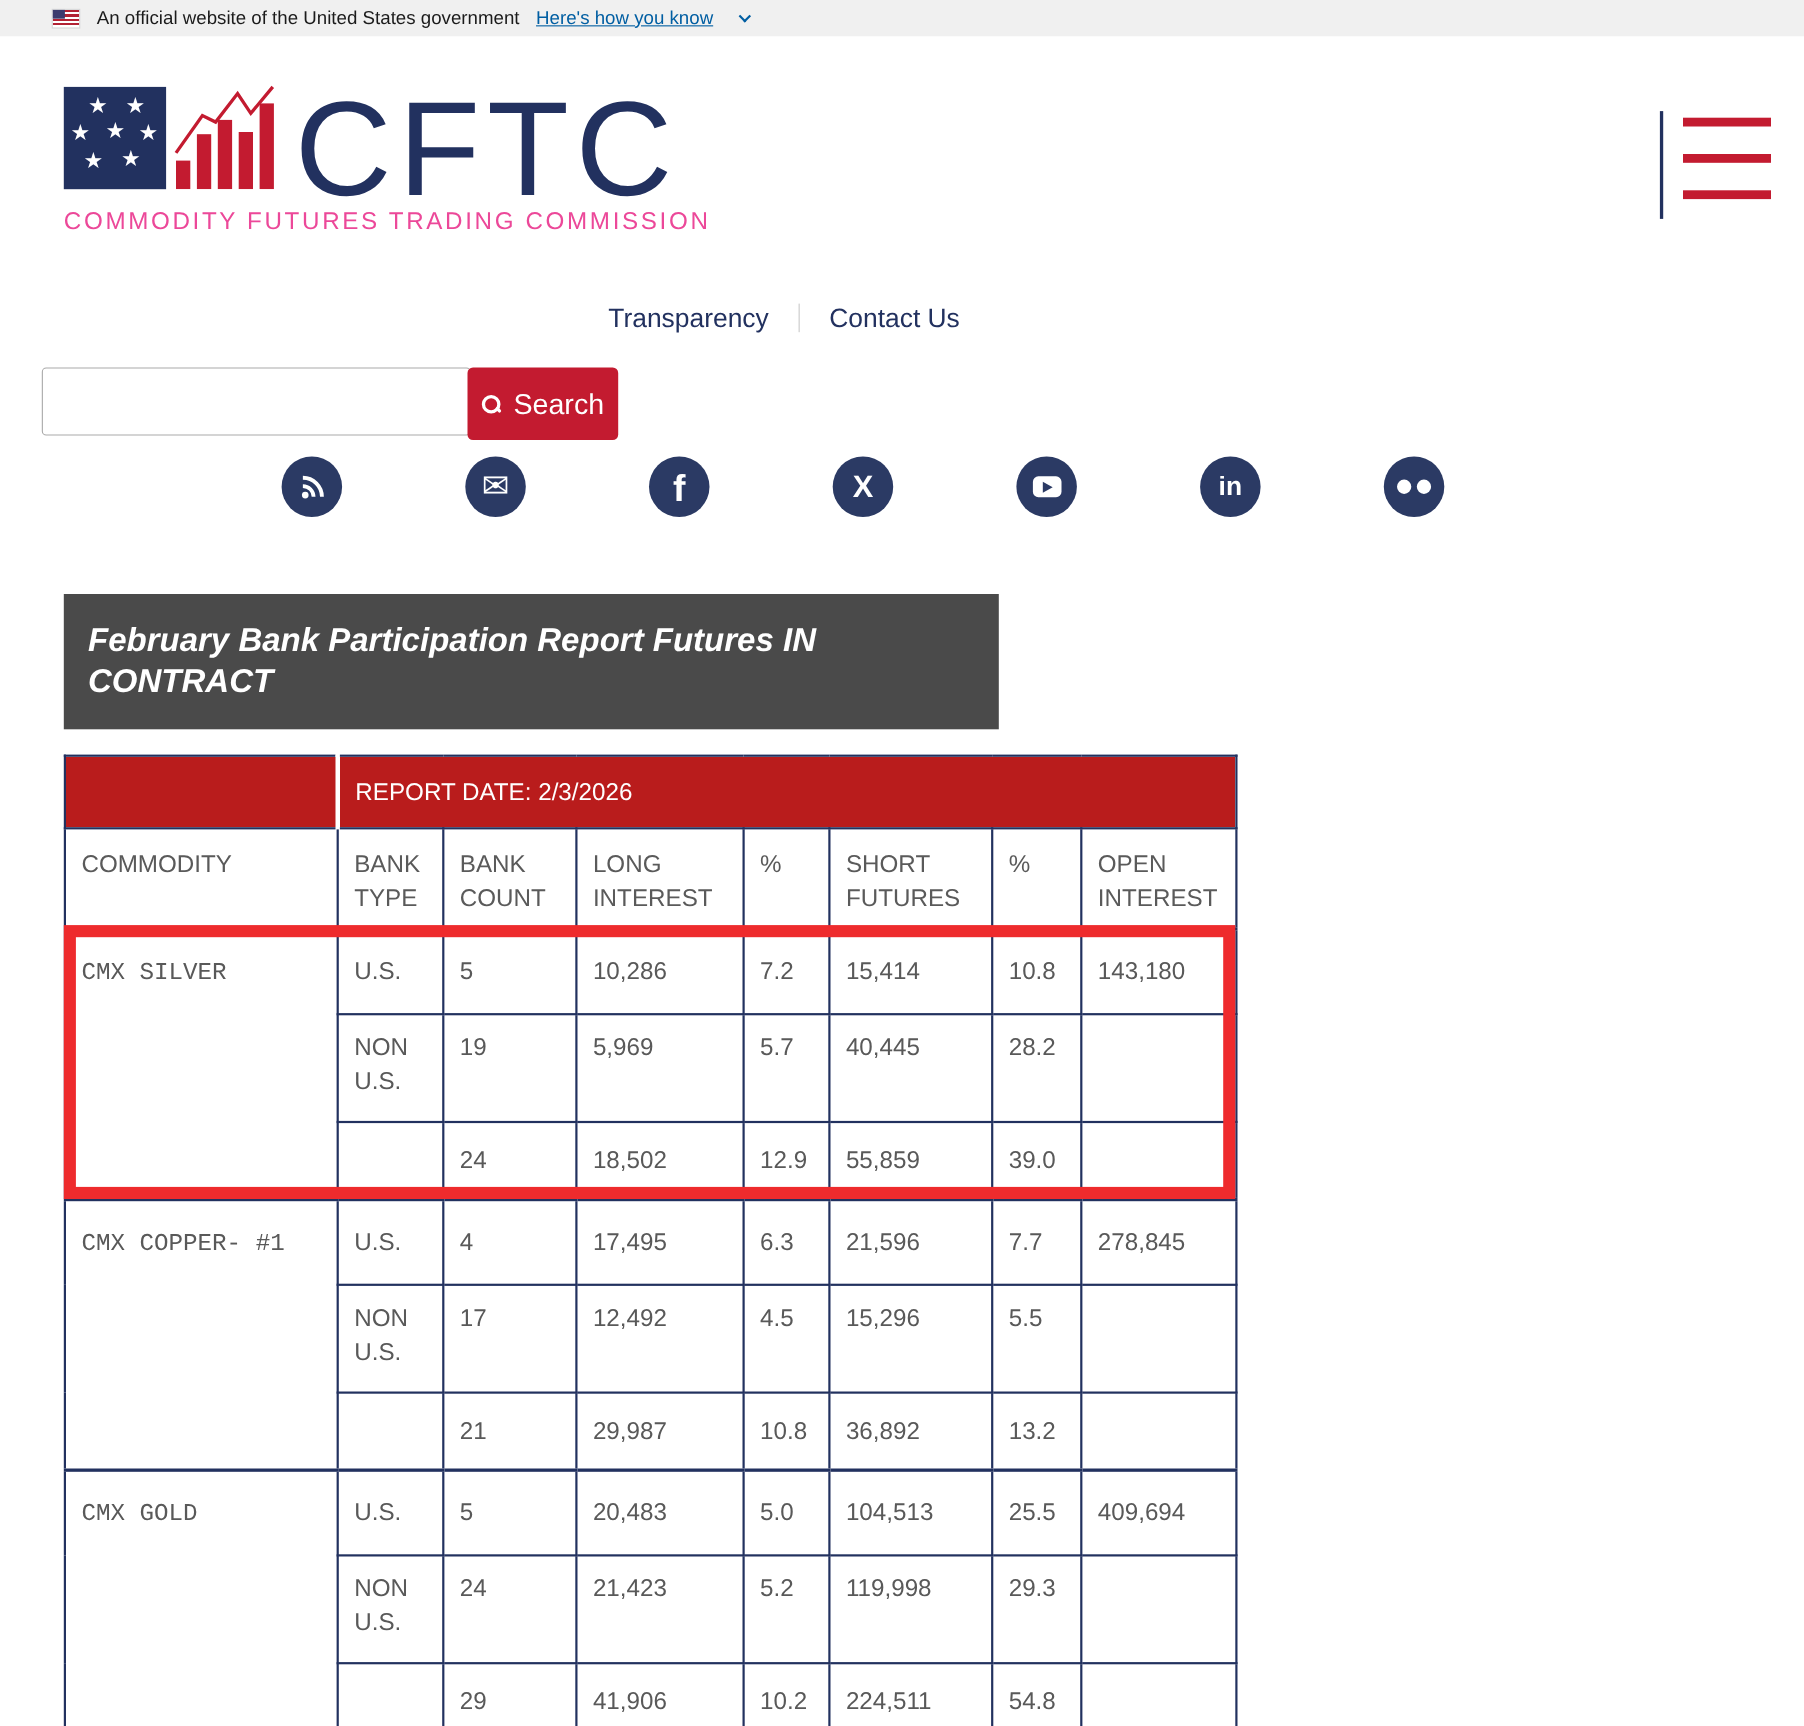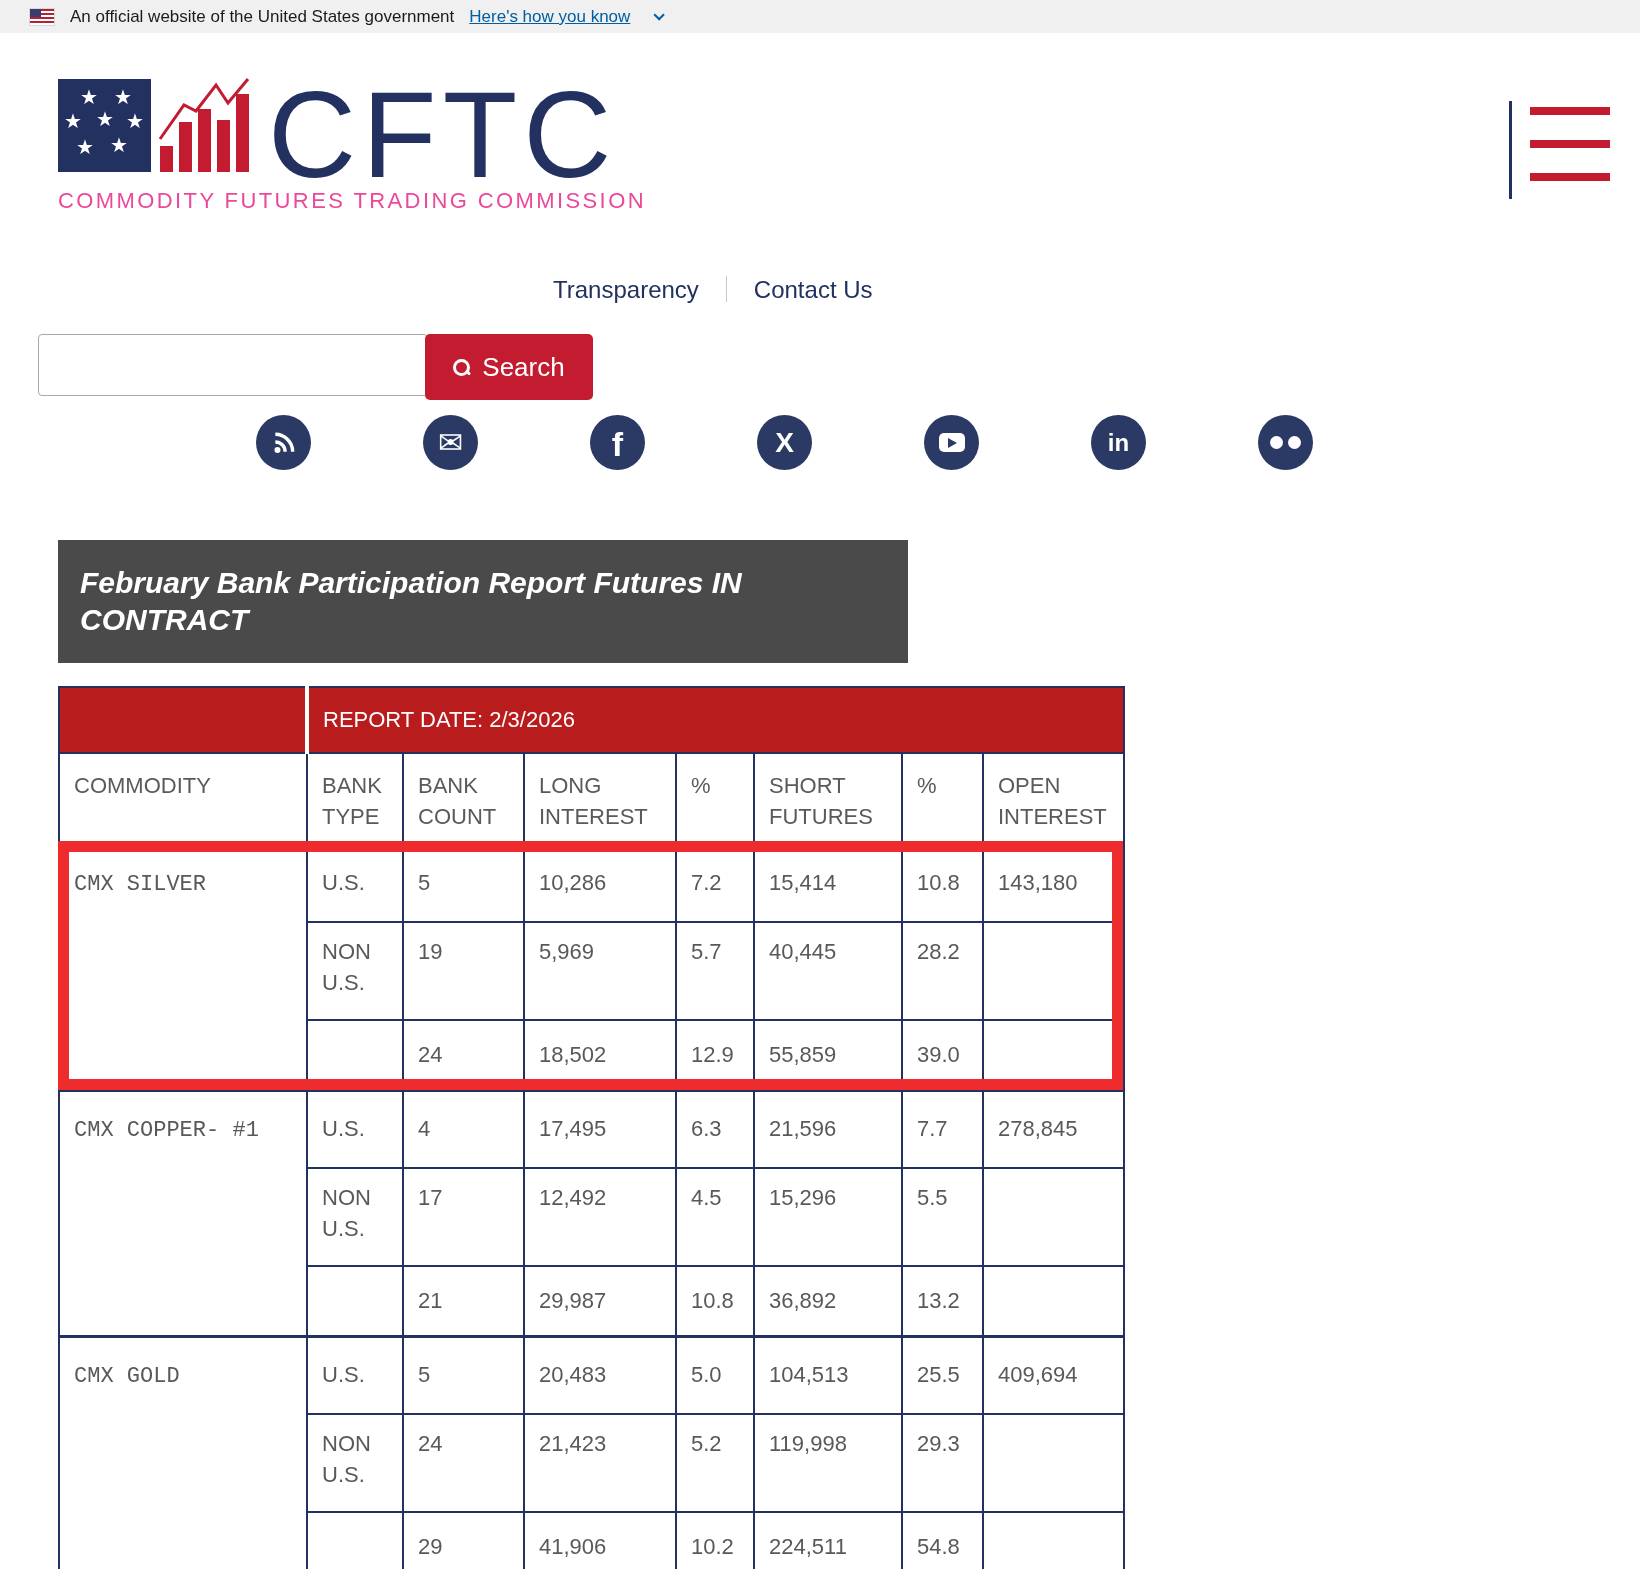--- a/index.html
+++ b/index.html
@@ -1,21 +1,21 @@
 <!DOCTYPE html>
 <html><head>
 <meta charset="utf-8">
 <style>
   * { margin:0; padding:0; box-sizing:border-box; }
   html,body { background:#fff; }
   body { font-family:"Liberation Sans", sans-serif; width:1640px; }
   .page { width:1640px; height:1569px; overflow:hidden; position:relative; background:#fff; }
 
   
-  .gov-banner { height:33px; background:#f0f0f0; display:flex; align-items:center; padding-left:29px; gap:15px; }
+  .gov-banner { height:33px; background:#f0f0f0; display:flex; align-items:center; padding-left:47px; gap:15px; }
   .flag { width:26px; height:18px; position:relative; flex:0 0 auto;
           background:repeating-linear-gradient(#b22234 0 2px,#fff 2px 4px); border:1px solid #d6d7d9; }
   .flag::before { content:""; position:absolute; left:0; top:0; width:11px; height:8px; background:#3c3b6e; }
   .gov-text { font-size:17px; color:#1b1b1b; }
   .gov-link { font-size:17px; color:#005ea2; text-decoration:underline; cursor:pointer; }
   .chev { display:inline-block; width:8px; height:8px; border-right:2px solid #005ea2; border-bottom:2px solid #005ea2;
           transform:rotate(45deg) translateY(-3px); margin-left:8px; }
 
   
   .site-header { position:relative; padding:44px 0 0 58px; }
@@ -33,21 +33,21 @@
 
   
   .util-nav { margin:62px 0 0 553px; display:flex; align-items:flex-start; font-size:24px; color:#22315f; }
   .util-nav .u-link { cursor:pointer; color:#22315f; }
   .u-div { width:1px; height:26px; background:#c9c9c9; margin:0 27px; }
 
   
   .search-row { margin:30px 0 0 38px; display:flex; align-items:flex-start; }
   .search-input { width:390px; height:62px; border:1px solid #a9a9a9; border-radius:4px; background:#fff;
                   font-size:22px; padding:0 14px; outline:none; }
-  .search-btn { width:168px; height:66px; margin-left:-3px; background:#c31b30; border:none; border-radius:5px;
+  .search-btn { width:137px; height:66px; margin-left:-3px; background:#c31b30; border:none; border-radius:5px;
                 color:#fff; font-size:26px; display:flex; align-items:center; justify-content:center; gap:12px; cursor:pointer; }
   .mag { position:relative; width:17px; height:17px; flex:0 0 auto; }
   .mag::before { content:""; position:absolute; left:0; top:0; width:11px; height:11px; border:3px solid #fff; border-radius:50%; }
   .mag::after { content:""; position:absolute; left:12px; top:12px; width:6px; height:3px; background:#fff;
                 transform:rotate(45deg); border-radius:2px; }
 
   
   .social-row { margin:15px 0 0 256px; display:flex; gap:112px; }
   .soc { width:55px; height:55px; border-radius:50%; background:#2b3a64; color:#fff; display:flex;
          align-items:center; justify-content:center; cursor:pointer; flex:0 0 auto; }

